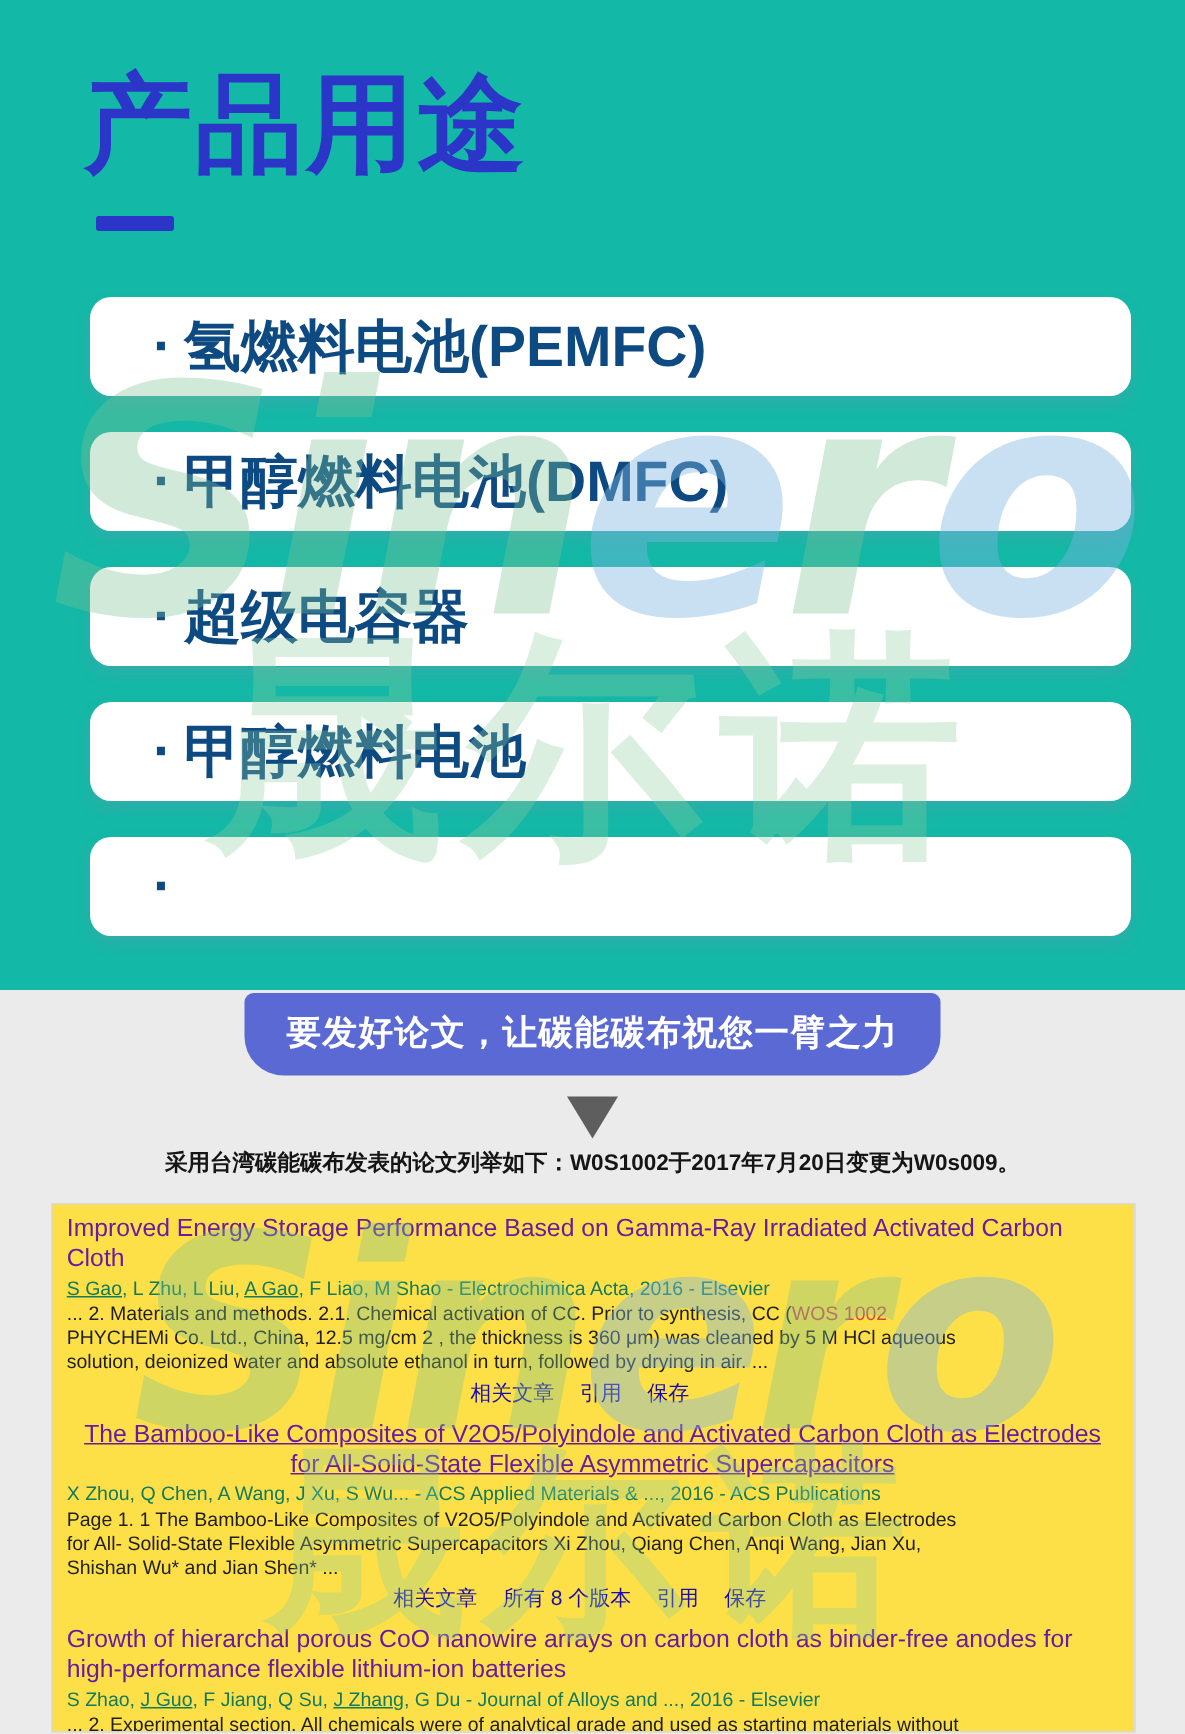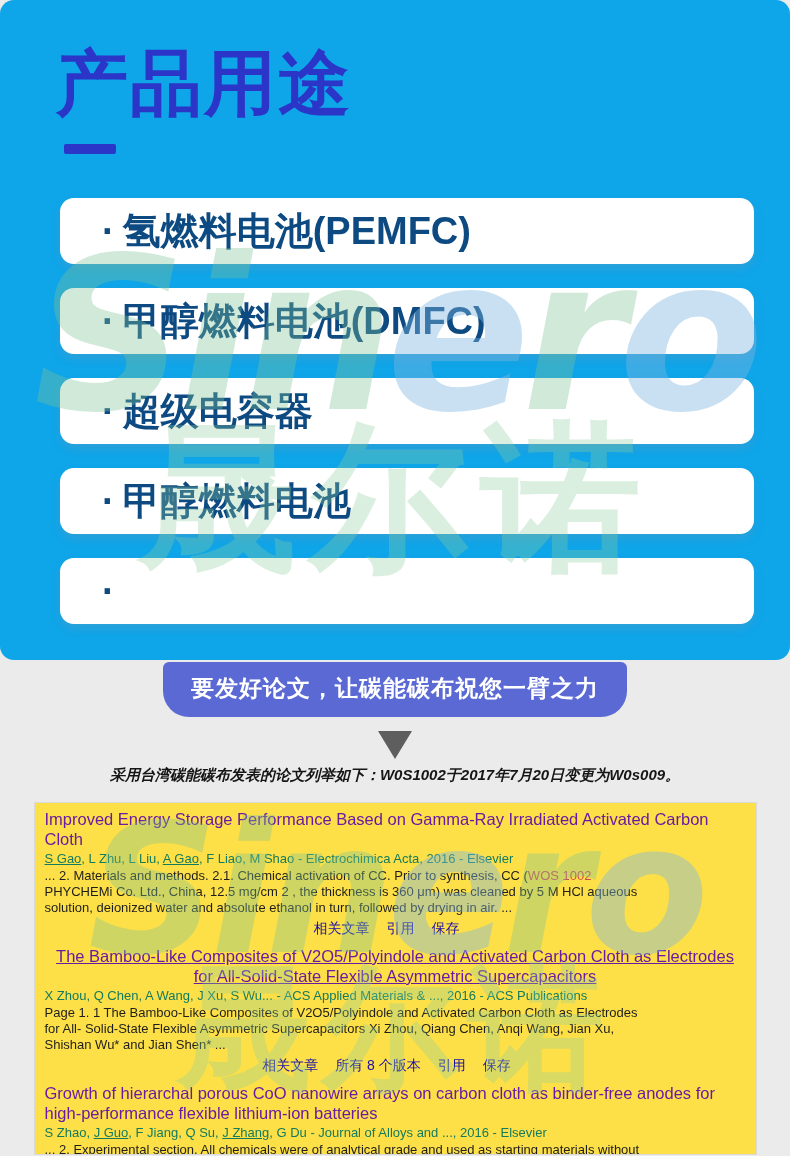--- a/index.html
+++ b/index.html
@@ -2,22 +2,22 @@
 <html><head>
 <meta charset="utf-8">
 <style>
   html,body{margin:0;padding:0;}
   body{
     width:790px;height:1156px;position:relative;overflow:hidden;
     font-family:"Liberation Sans",sans-serif;background:#ebebeb;
   }
   
   .top-section{
-    height:660px;background:#0ea5e9;box-sizing:border-box;
-    padding:44px 0 0 56px;position:relative;z-index:1;border-radius:14px;
+    height:660px;background:#14b8a6;box-sizing:border-box;
+    padding:44px 0 0 56px;position:relative;z-index:1;
   }
   .page-title{
     margin:0;font-size:72px;line-height:78px;font-weight:900;
     color:#2b36c8;letter-spacing:2px;font-family:"Liberation Sans",sans-serif;
   }
   .title-dash{
     width:52px;height:10px;background:#2b36c8;border-radius:2px;
     margin:22px 0 0 8px;
   }
   .cards{
@@ -39,21 +39,21 @@
     margin-top:2px;background:#5a69d4;color:#ffffff;
     font-size:23px;font-weight:bold;letter-spacing:1px;
     padding:11px 28px 13px;border-radius:6px 6px 26px 26px;white-space:nowrap;
   }
   .arrow-down{
     margin-top:14px;width:0;height:0;
     border-left:17px solid transparent;border-right:17px solid transparent;
     border-top:28px solid #5e5e5e;
   }
   .intro-text{
-    margin-top:7px;font-size:15px;font-weight:600;color:#151515;white-space:nowrap;font-style:italic;
+    margin-top:7px;font-size:15px;font-weight:600;color:#151515;white-space:nowrap;
   }
   
   .results-panel{
     margin-top:17px;width:723px;height:353px;background:#fde047;
     border:1px solid #dadada;box-sizing:border-box;padding:6px 10px;
     text-align:left;overflow:hidden;
   }
   .result{margin-bottom:10px;}
   .result-title{
     display:block;font-size:16.5px;line-height:20px;color:#6a1ba2;

